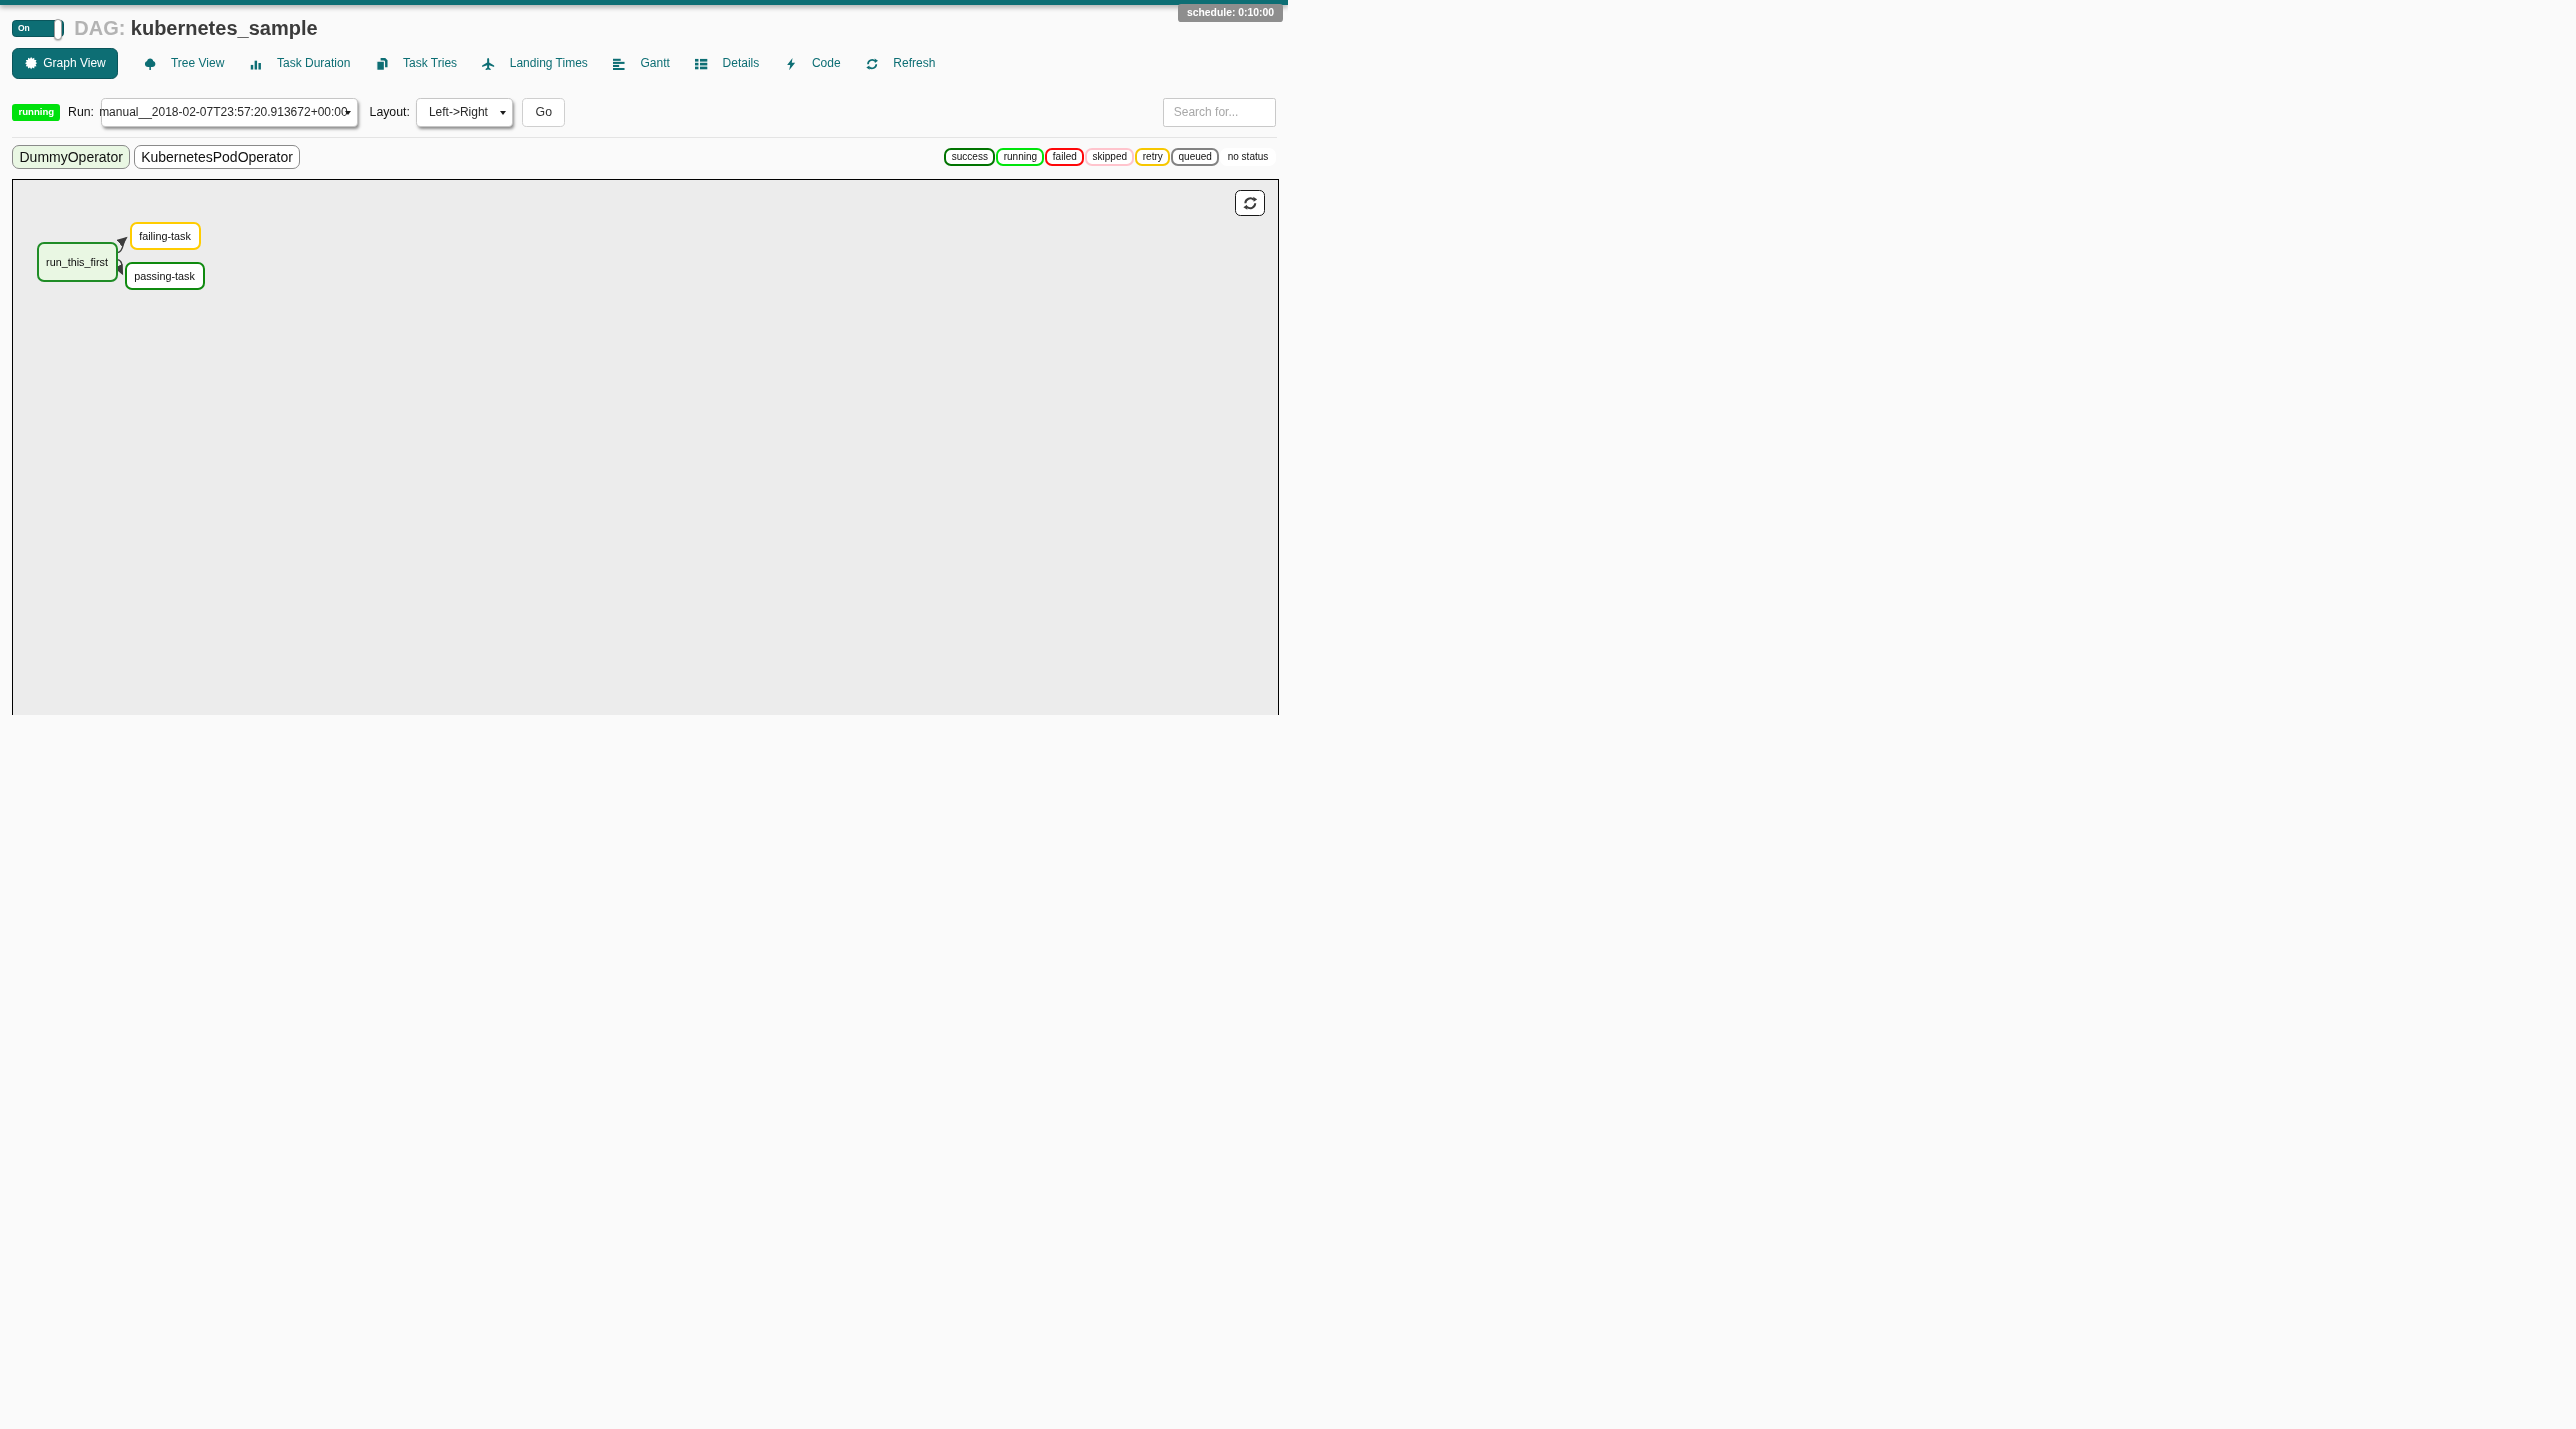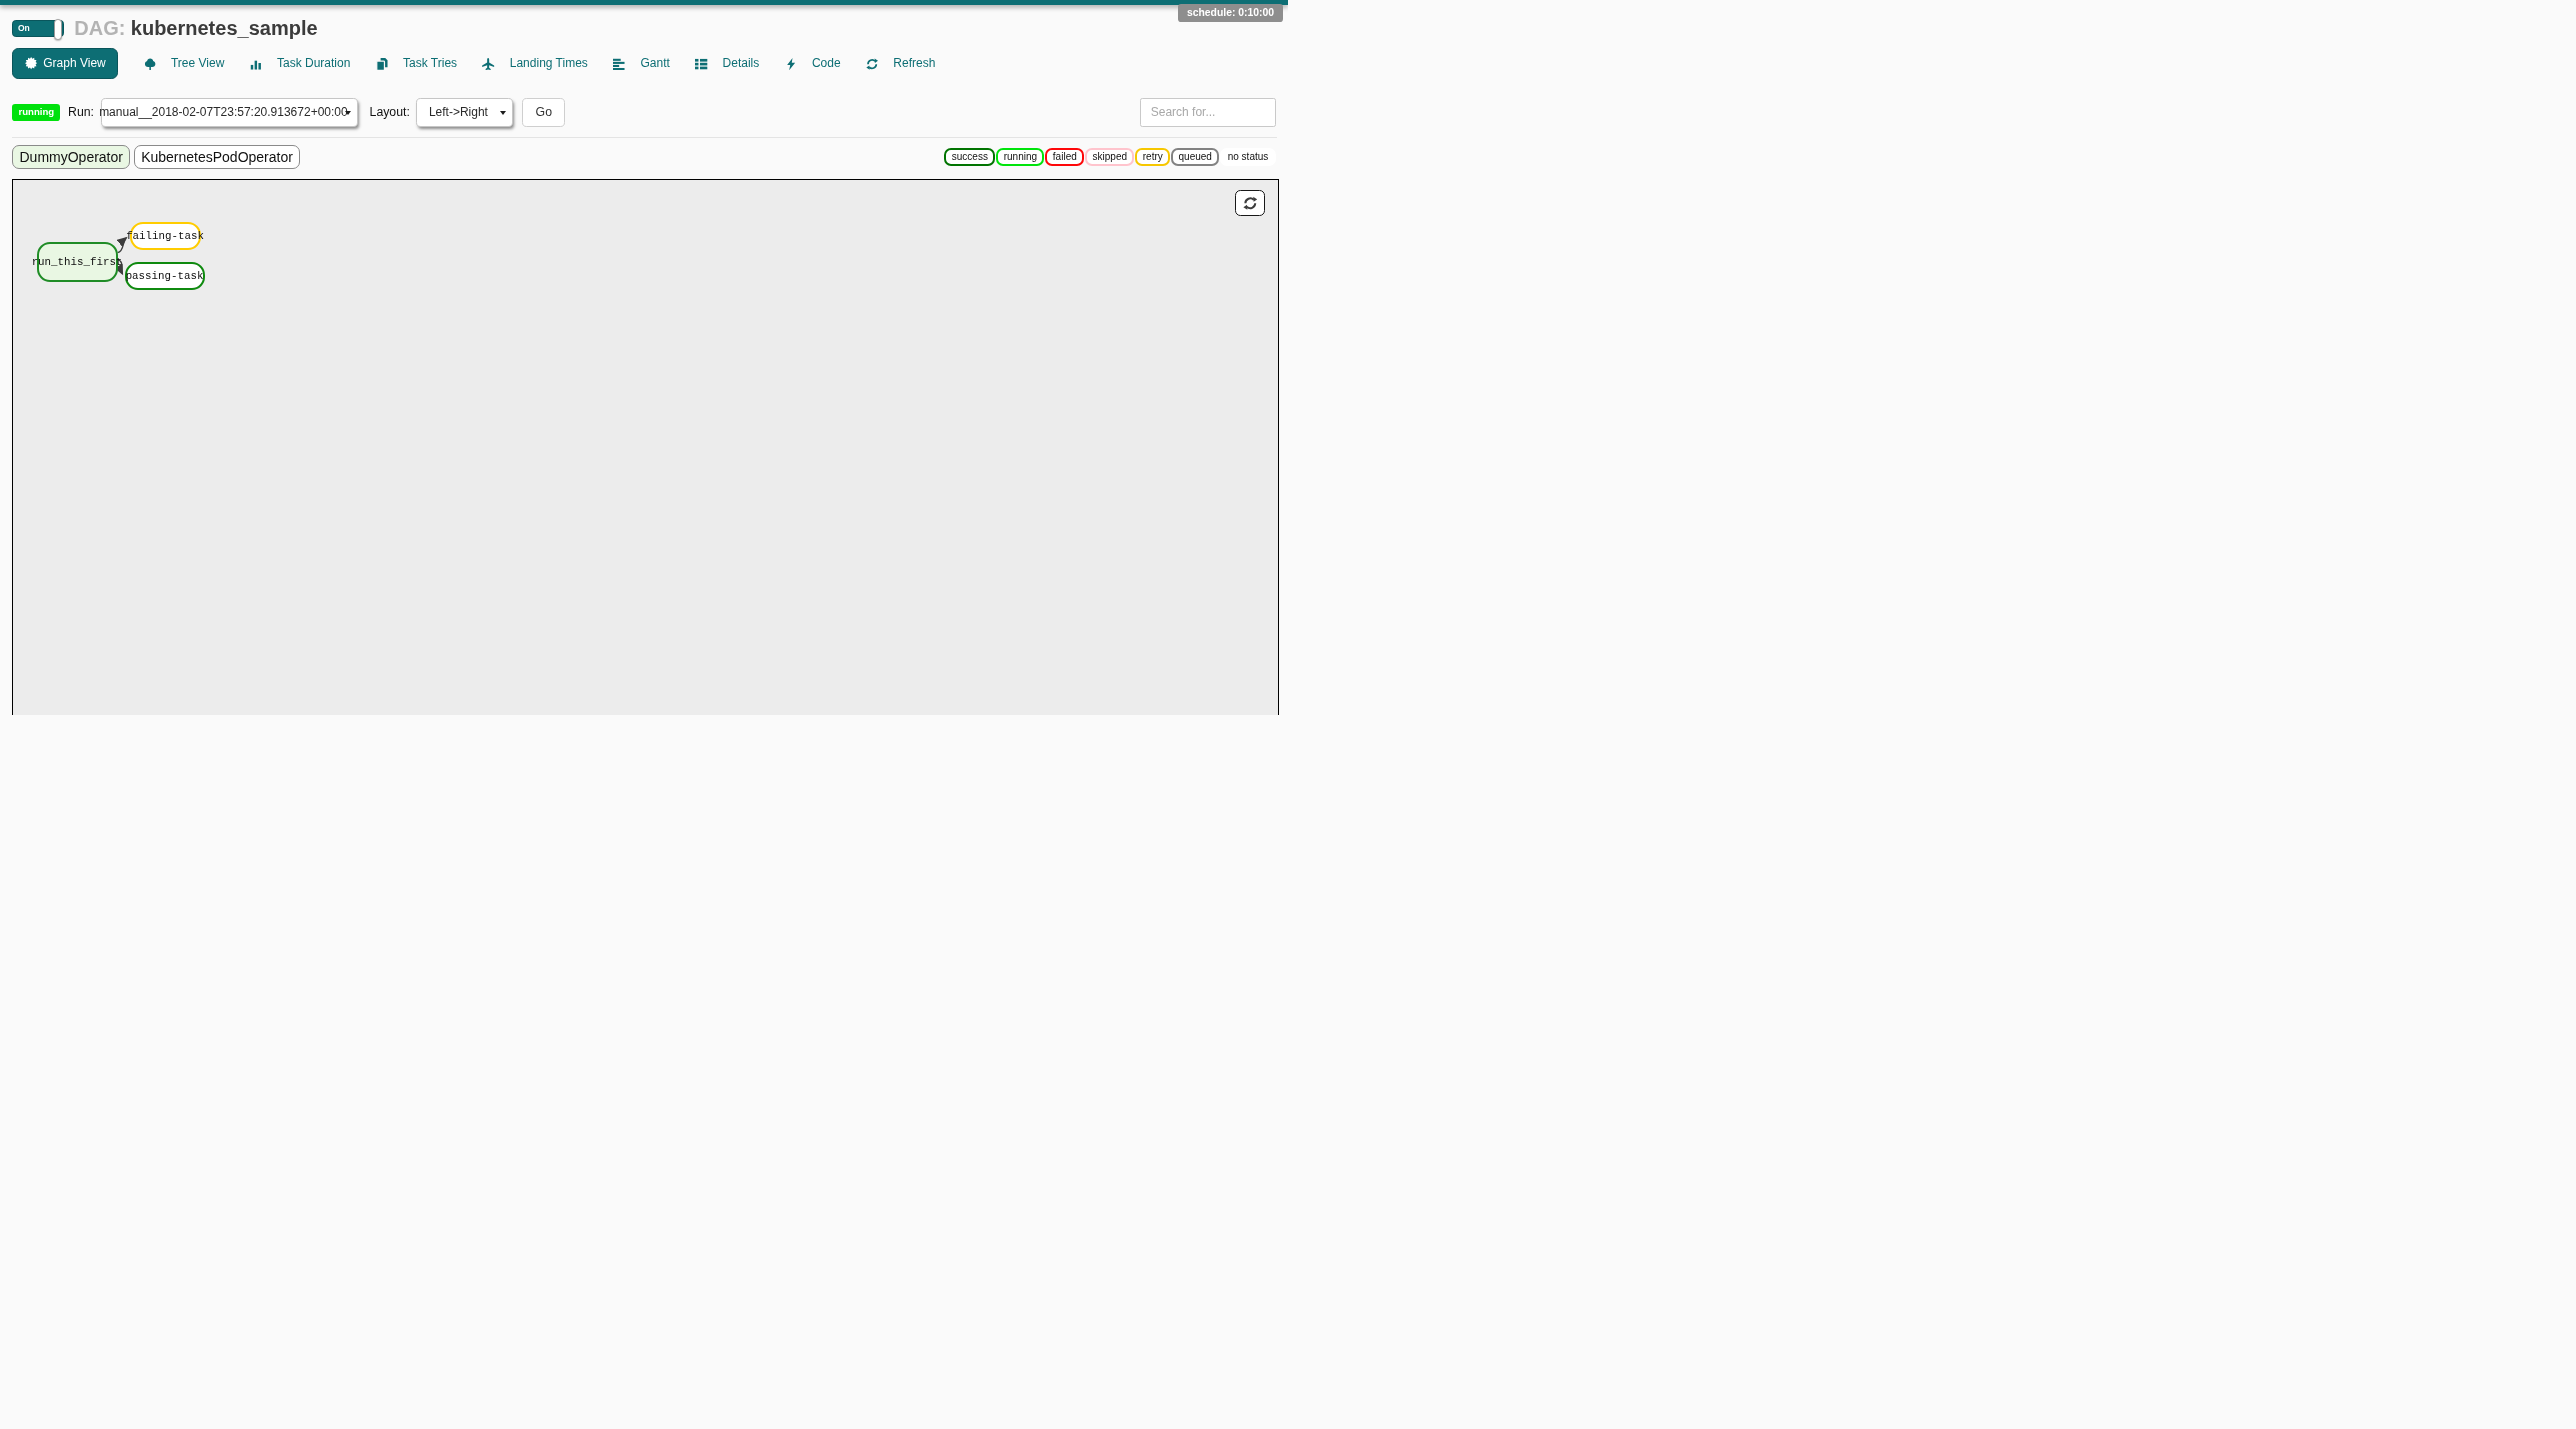--- a/index.html
+++ b/index.html
@@ -150,21 +150,21 @@
     background: #fff;
     border: 0.8px solid #cfcfcf;
     border-radius: 4.6px;
     font-size: 12.3px;
     color: #333;
     cursor: pointer;
     font-family: inherit;
   }
   .search-input {
     margin-left: auto;
-    width: 136px;
+    width: 113px;
     height: 28.5px;
     background: #fff;
     border: 0.8px solid #c9c9c9;
     border-radius: 2.3px;
     padding: 0 10px;
     font-size: 12px;
     color: #333;
     font-family: inherit;
   }
   .search-input::placeholder { color: #a8a8a8; }
@@ -218,27 +218,26 @@
     border: 0.8px solid #000;
     border-top-width: 1.5px;
   }
   .edges { position: absolute; left: 0; top: 0; width: 100%; height: 100%; }
   .node {
     position: absolute;
     display: flex;
     align-items: center;
     justify-content: center;
     border: 2.3px solid;
-    border-radius: 13px;
+    border-radius: 7px;
     background: #fff;
     font-size: 10.8px;
     color: #0d0d0d;
     cursor: pointer;
     white-space: nowrap;
-    font-family: Liberation Mono, monospace;
   }
   .node-run  { left: 24px;  top: 62px;  width: 81px; height: 40px; border-color: #1f8c26; background: #e9f7e3; }
   .node-fail { left: 117px; top: 42px;  width: 71px;  height: 28.5px; border-color: #fc0; }
   .node-pass { left: 112px; top: 82px; width: 80px; height: 28.5px; border-color: #0f8a0f; }
   .graph-refresh-btn {
     position: absolute;
     top: 10.8px; right: 13px;
     width: 30px; height: 26px;
     background: #fff;
     border: 1.5px solid #181818;

